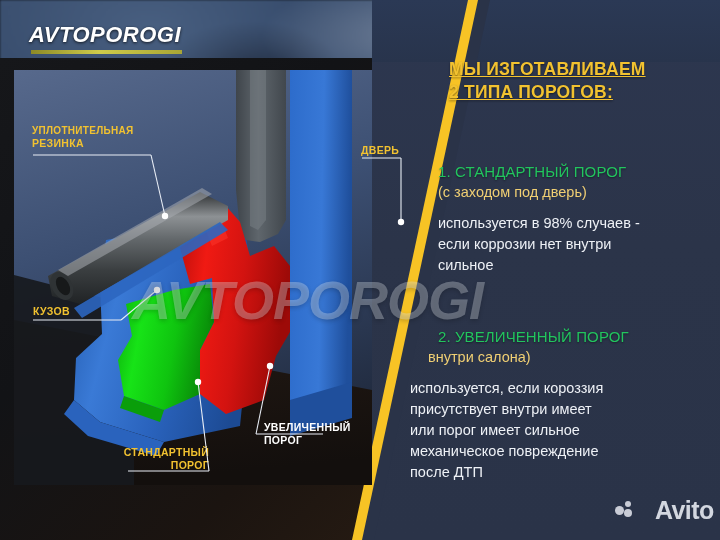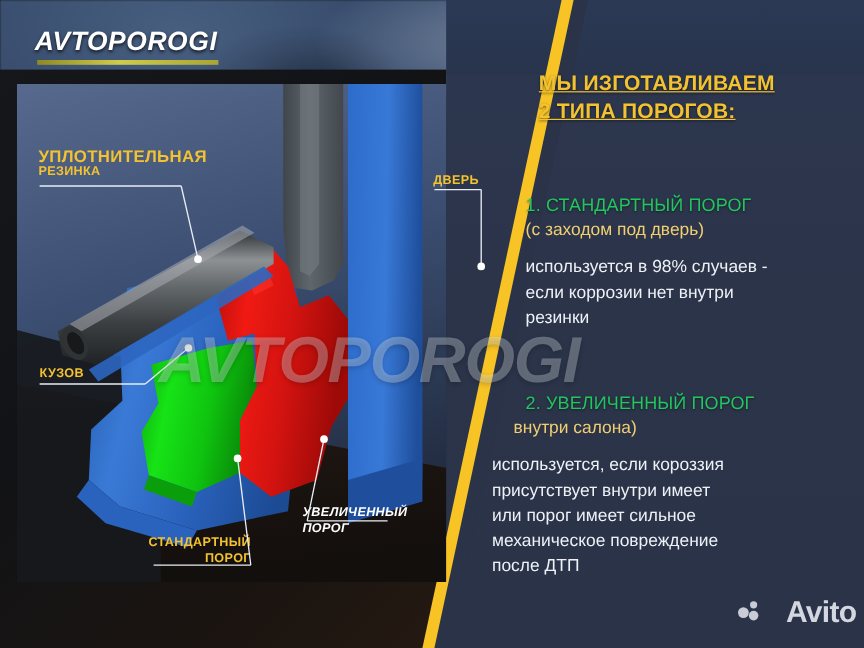--- a/index.html
+++ b/index.html
@@ -256,38 +256,38 @@
         <ellipse cx="48" cy="216" rx="10" ry="15" fill="#2f3335" transform="rotate(-29 48 216)"></ellipse>
         <ellipse cx="49" cy="216" rx="6" ry="10" fill="#17191a" transform="rotate(-29 49 216)"></ellipse>
         <path fill="#a7acb0" opacity="0.55" d="M 44,200 L 188,118 L 198,124 L 54,206 Z"></path>
       </g>
 
       <path fill="#2c66c0" opacity="0.9" d="M 60,238 L 206,152 L 214,160 L 68,248 Z"></path>
     </svg>
   </div>
 
   <div style="position:absolute;left:32px;top:124px;">
-    <div style="color:#f2c230;font-size:14px;font-weight:bold;line-height:13px;letter-spacing:.3px;">УПЛОТНИТЕЛЬНАЯ</div>
+    <div style="color:#f2c230;font-size:10px;font-weight:bold;line-height:13px;letter-spacing:.3px;">УПЛОТНИТЕЛЬНАЯ</div>
     <div style="color:#f2c230;font-size:10.5px;font-weight:bold;line-height:13px;letter-spacing:.3px;">РЕЗИНКА</div>
   </div>
 
   <div style="position:absolute;left:361px;top:144px;">
     <div style="color:#f2c230;font-size:10.5px;font-weight:bold;line-height:13px;letter-spacing:.3px;">ДВЕРЬ</div>
   </div>
 
   <div style="position:absolute;left:33px;top:305px;">
     <div style="color:#f2c230;font-size:10.5px;font-weight:bold;line-height:13px;letter-spacing:.3px;">КУЗОВ</div>
   </div>
 
   <div style="position:absolute;left:93px;top:446px;text-align:right;width:116px;">
     <div style="color:#f2c230;font-size:10.5px;font-weight:bold;line-height:13px;letter-spacing:.3px;">СТАНДАРТНЫЙ</div>
     <div style="color:#f2c230;font-size:10.5px;font-weight:bold;line-height:13px;letter-spacing:.3px;">ПОРОГ</div>
   </div>
 
-  <div style="position:absolute;left:252px;top:421px;font-style:italic;">
+  <div style="position:absolute;left:264px;top:421px;">
     <div style="color:#ffffff;font-size:10.5px;font-weight:bold;line-height:13px;letter-spacing:.3px;">УВЕЛИЧЕННЫЙ</div>
     <div style="color:#ffffff;font-size:10.5px;font-weight:bold;line-height:13px;letter-spacing:.3px;">ПОРОГ</div>
   </div>
 
   <svg class="divider" viewBox="0 0 720 540">
     <g stroke="#e9eef6" stroke-width="1.1" fill="none">
       <path d="M33,155 L151,155"></path>
       <path d="M151,155 L165,216"></path>
       <path d="M33,320 L121,320"></path>
       <path d="M121,320 L157,290"></path>
@@ -321,21 +321,21 @@
     <div class="r-head">МЫ ИЗГОТАВЛИВАЕМ</div>
     <div class="r-head l2">2 ТИПА ПОРОГОВ:</div>
   </div>
 
   <div class="block b1">
     <div class="b-title">1. СТАНДАРТНЫЙ ПОРОГ</div>
     <div class="b-sub">(с заходом под дверь)</div>
     <div class="b-body">
       <div>используется в 98% случаев -</div>
       <div>если коррозии нет внутри</div>
-      <div>резинки</div>
+      <div>сильное</div>
     </div>
   </div>
 
   <div class="block b2">
     <div class="b-title" style="padding-left:38px;">2. УВЕЛИЧЕННЫЙ ПОРОГ</div>
     <div class="b-sub" style="padding-left:28px;">внутри салона)</div>
     <div class="b-body" style="padding-left:10px;">
       <div>используется, если короззия</div>
       <div>присутствует внутри имеет</div>
       <div>или порог имеет сильное</div>

